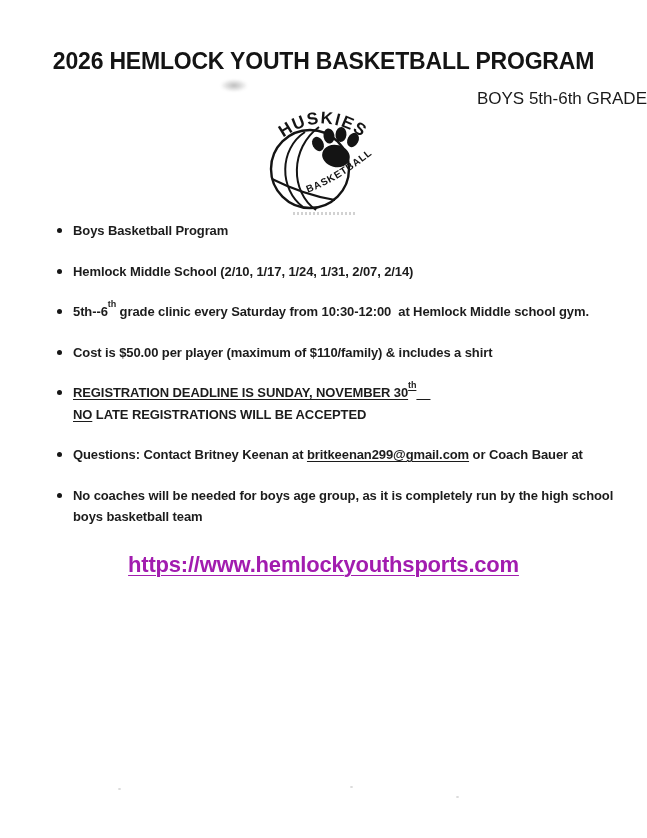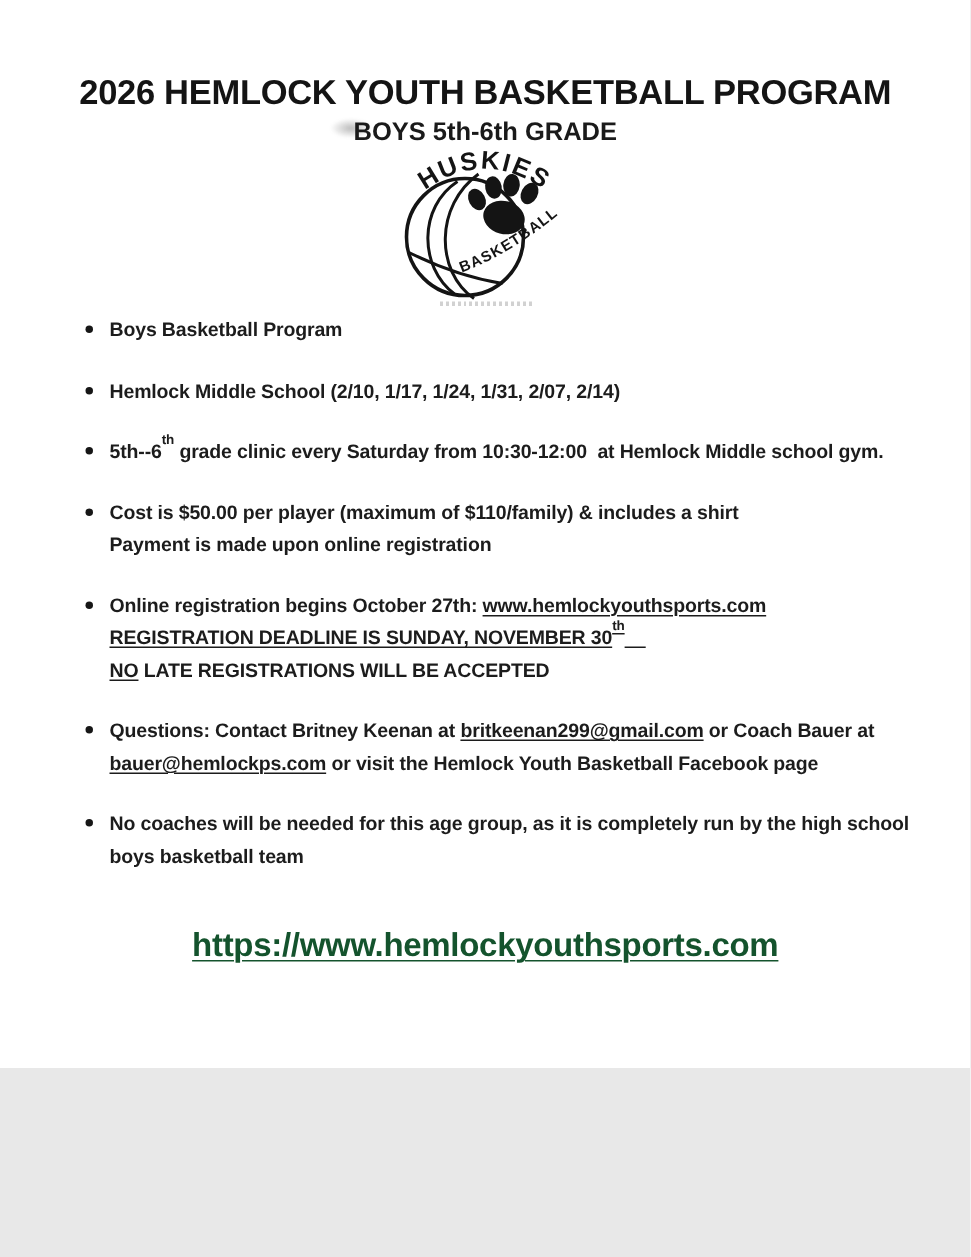--- a/index.html
+++ b/index.html
@@ -1,49 +1,49 @@
 <!DOCTYPE html>
 <html><head>
 <meta charset="utf-8">
 <style>
   html,body{margin:0;padding:0;background:#e8e8e8;}
   .page{
-    position:relative;width:647px;height:712px;background:#ffffff;
+    position:relative;width:647px;height:838px;background:#ffffff;
     font-family:"Liberation Sans",sans-serif;color:#1c1c1c;overflow:hidden;
     margin:0 auto;
   }
   .title{
     margin:46px 10px 0 10px;text-align:center;
     font-size:23px;font-weight:700;letter-spacing:-0.2px;color:#141414;
     line-height:30px;
   }
   .subtitle{
-    position:relative;margin-top:1px;text-align:center;
-    font-size:17px;font-weight:700;line-height:21px;color:#1a1a1a;
+    position:relative;margin-top:12px;text-align:right;
+    font-size:17px;font-weight:400;line-height:21px;color:#1a1a1a;
   }
   .logo-wrap{margin-top:2px;display:flex;flex-direction:column;align-items:center;}
   .logo-wrap svg{display:block;}
   .watermark-smudge{
     width:62px;height:3px;margin-top:1px;opacity:.45;
     background:repeating-linear-gradient(90deg,#9a9a9a 0 2px,transparent 2px 4px);
   }
   .bullets{margin:5px 0 0 57px;width:566px;}
   .bullet{display:flex;margin-bottom:19px;}
   .bullet:last-child{margin-bottom:0;}
   .dot{
     flex:none;width:5px;height:5px;border-radius:50%;
     background:#161616;margin:8px 11px 0 0;
   }
   .bl{font-size:13px;font-weight:700;line-height:21.5px;letter-spacing:-0.1px;color:#1c1c1c;}
   .line{white-space:nowrap;}
   .u{text-decoration:underline;text-decoration-thickness:1px;text-underline-offset:2px;}
   sup.s{font-size:9px;line-height:0;position:relative;top:-4px;}
   .footer{
-    margin-top:36px;text-align:center;font-size:22px;font-weight:700;
-    letter-spacing:-0.2px;color:#14532d;
+    margin-top:24px;text-align:center;font-size:22px;font-weight:700;
+    letter-spacing:-0.2px;color:#a21caf;
   }
   .footer .u{text-underline-offset:3px;}
   
   .smudge{
     position:absolute;left:220px;top:79px;width:28px;height:13px;
     background:radial-gradient(ellipse at center,rgba(60,60,60,.35),rgba(60,60,60,0) 70%);
     filter:blur(1px);
   }
   .speck{position:absolute;width:3px;height:2px;border-radius:50%;background:#c4c4c4;opacity:.65;}
   .speck.s1{left:118px;top:788px;}
@@ -109,45 +109,42 @@
       <span class="dot"></span>
       <div class="bl">
         <div class="line"><span>5th--6</span><sup class="s">th</sup><span> grade clinic every Saturday from 10:30-12:00 &nbsp;at Hemlock Middle school gym.</span></div>
       </div>
     </div>
 
     <div class="bullet">
       <span class="dot"></span>
       <div class="bl">
         <div class="line">Cost is $50.00 per player (maximum of $110/family) &amp; includes a shirt</div>
-        <div class="line">Payment is made upon online registration</div>
       </div>
     </div>
 
     <div class="bullet">
       <span class="dot"></span>
       <div class="bl">
-        <div class="line"><span>Online registration begins October 27th: </span><span class="u">www.hemlockyouthsports.com</span></div>
         <div class="line"><span class="u">REGISTRATION DEADLINE IS SUNDAY, NOVEMBER 30</span><sup class="s u">th</sup><span class="u">&nbsp;&nbsp;&nbsp;&nbsp;</span></div>
         <div class="line"><span class="u">NO</span><span> LATE REGISTRATIONS WILL BE ACCEPTED</span></div>
       </div>
     </div>
 
     <div class="bullet">
       <span class="dot"></span>
       <div class="bl">
         <div class="line"><span>Questions: Contact Britney Keenan at </span><span class="u">britkeenan299@gmail.com</span><span> or Coach Bauer at</span></div>
-        <div class="line"><span class="u">bauer@hemlockps.com</span><span> or visit the Hemlock Youth Basketball Facebook page</span></div>
       </div>
     </div>
 
     <div class="bullet">
       <span class="dot"></span>
       <div class="bl">
-        <div class="line">No coaches will be needed for this age group, as it is completely run by the high school</div>
+        <div class="line">No coaches will be needed for boys age group, as it is completely run by the high school</div>
         <div class="line">boys basketball team</div>
       </div>
     </div>
 
   </div>
 
   <div class="footer">
     <span class="u">https://www.hemlockyouthsports.com</span>
   </div>
 

